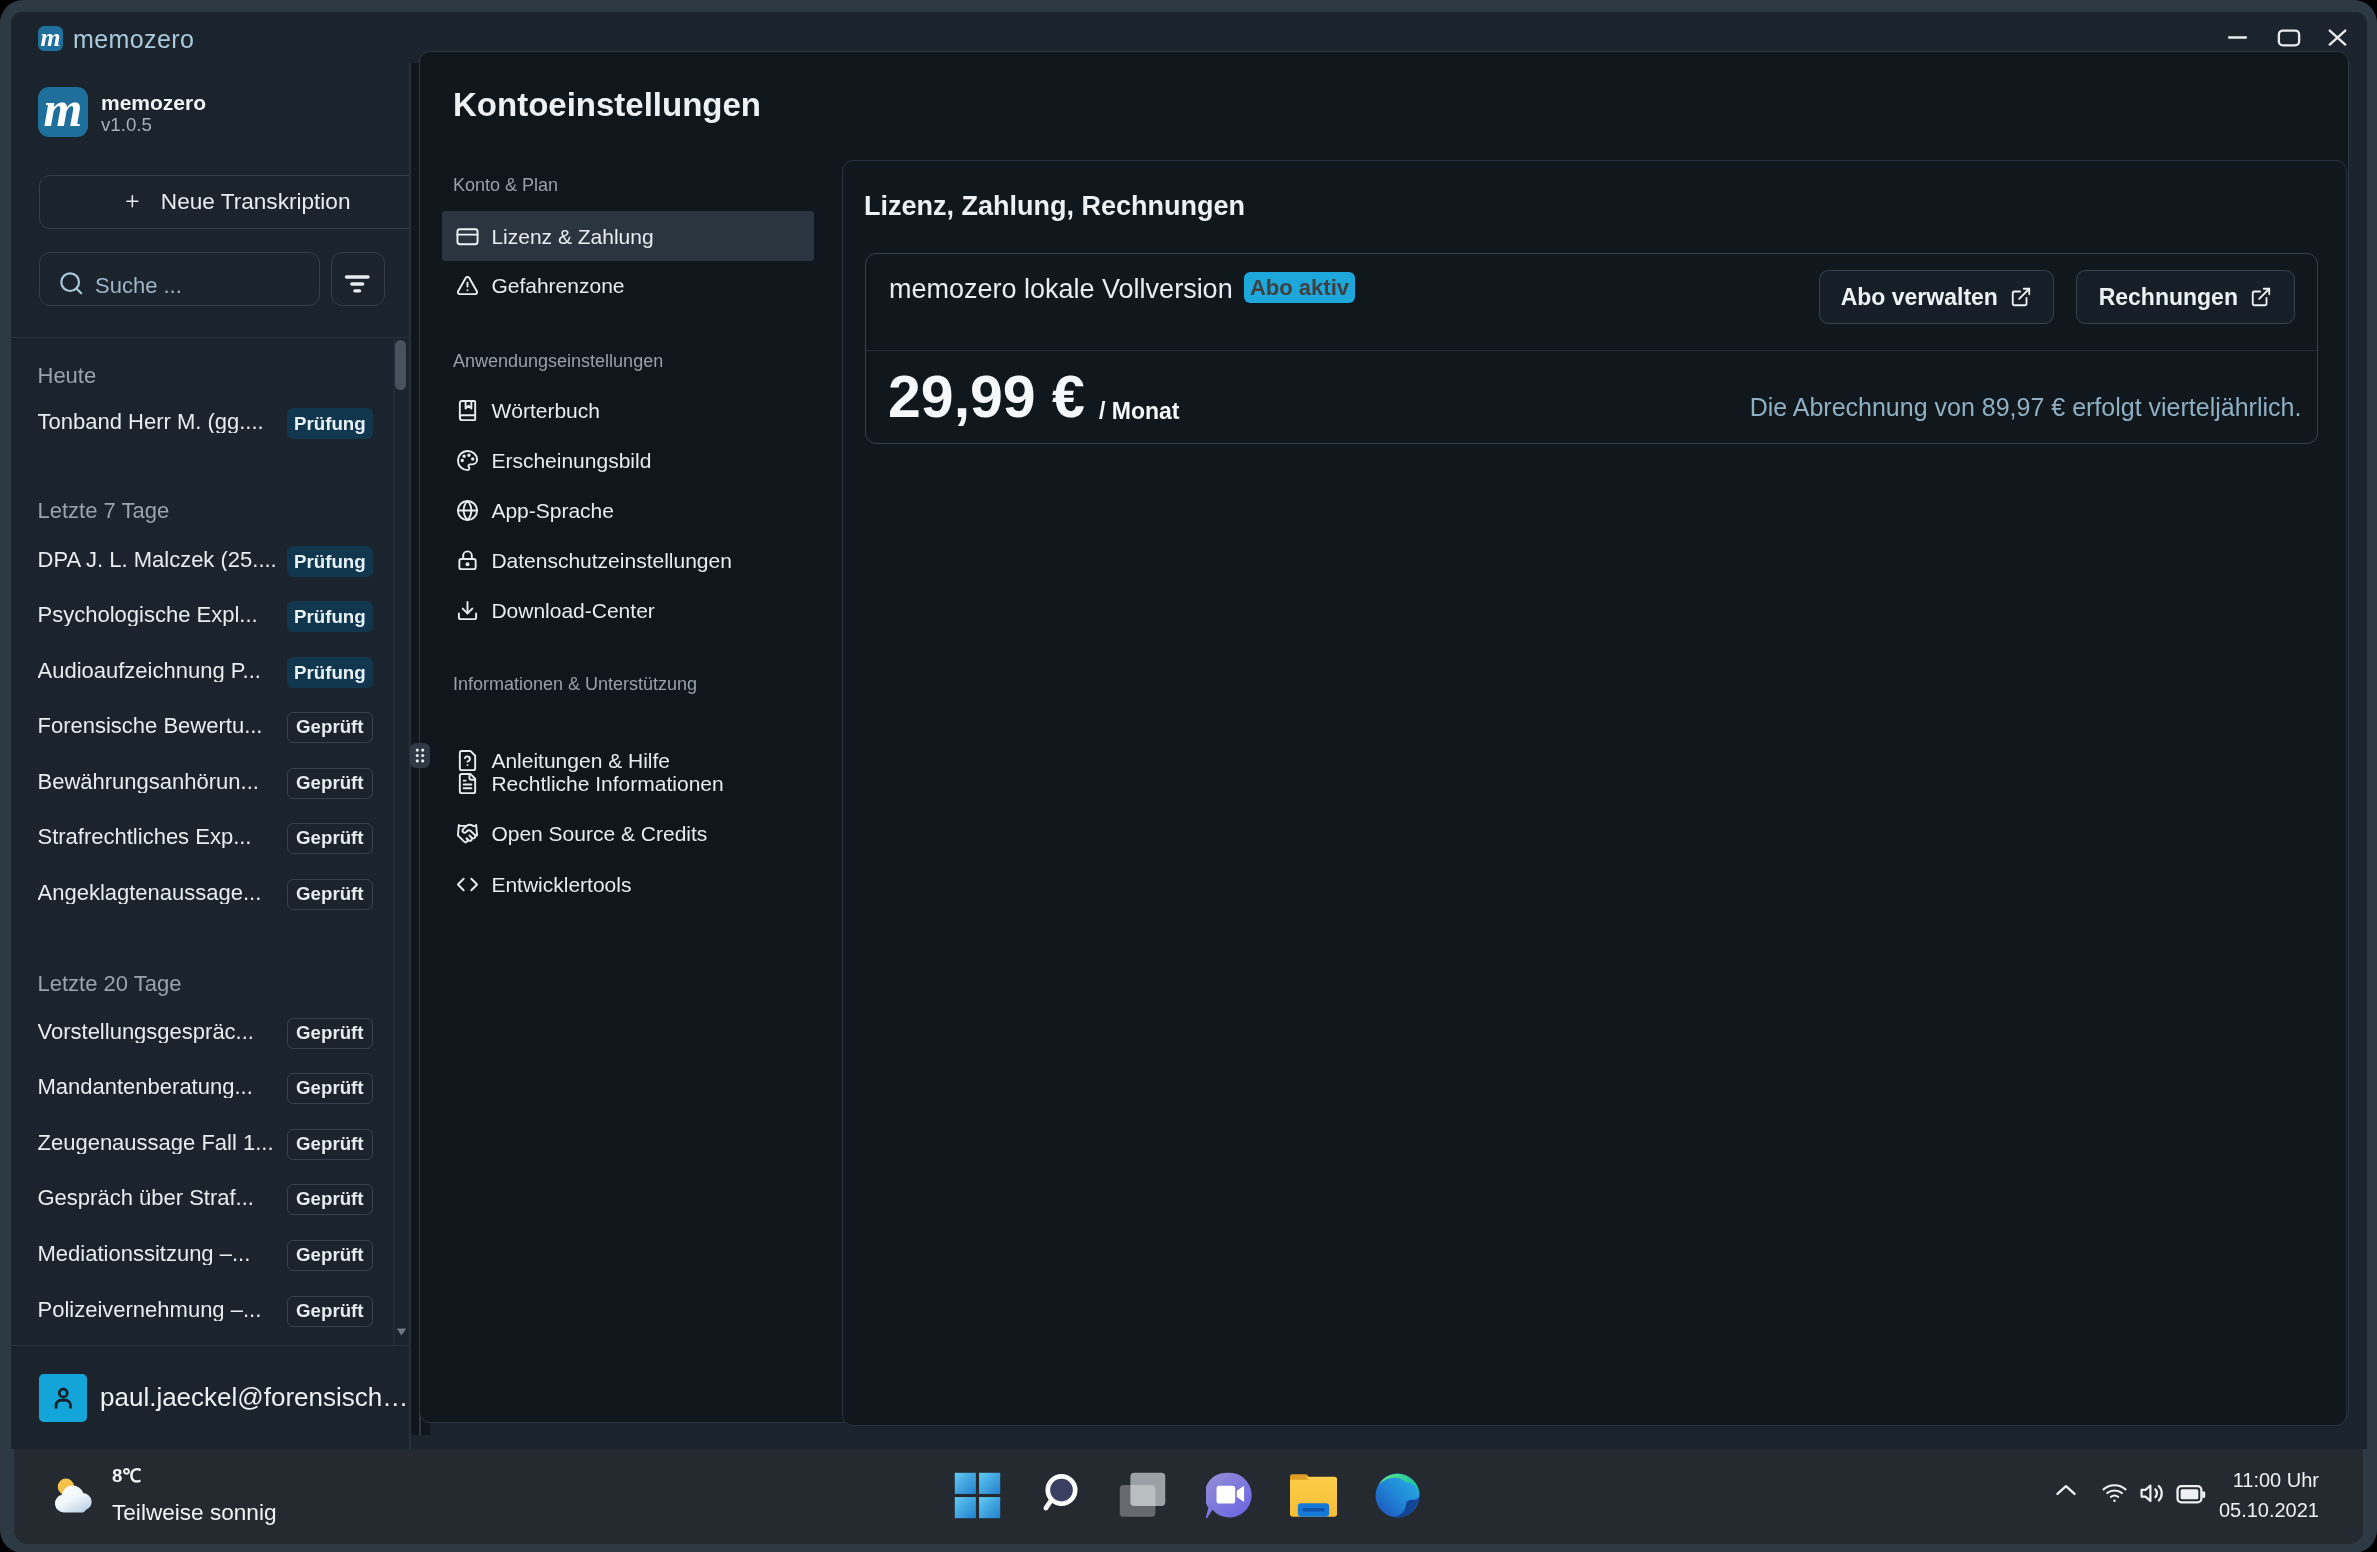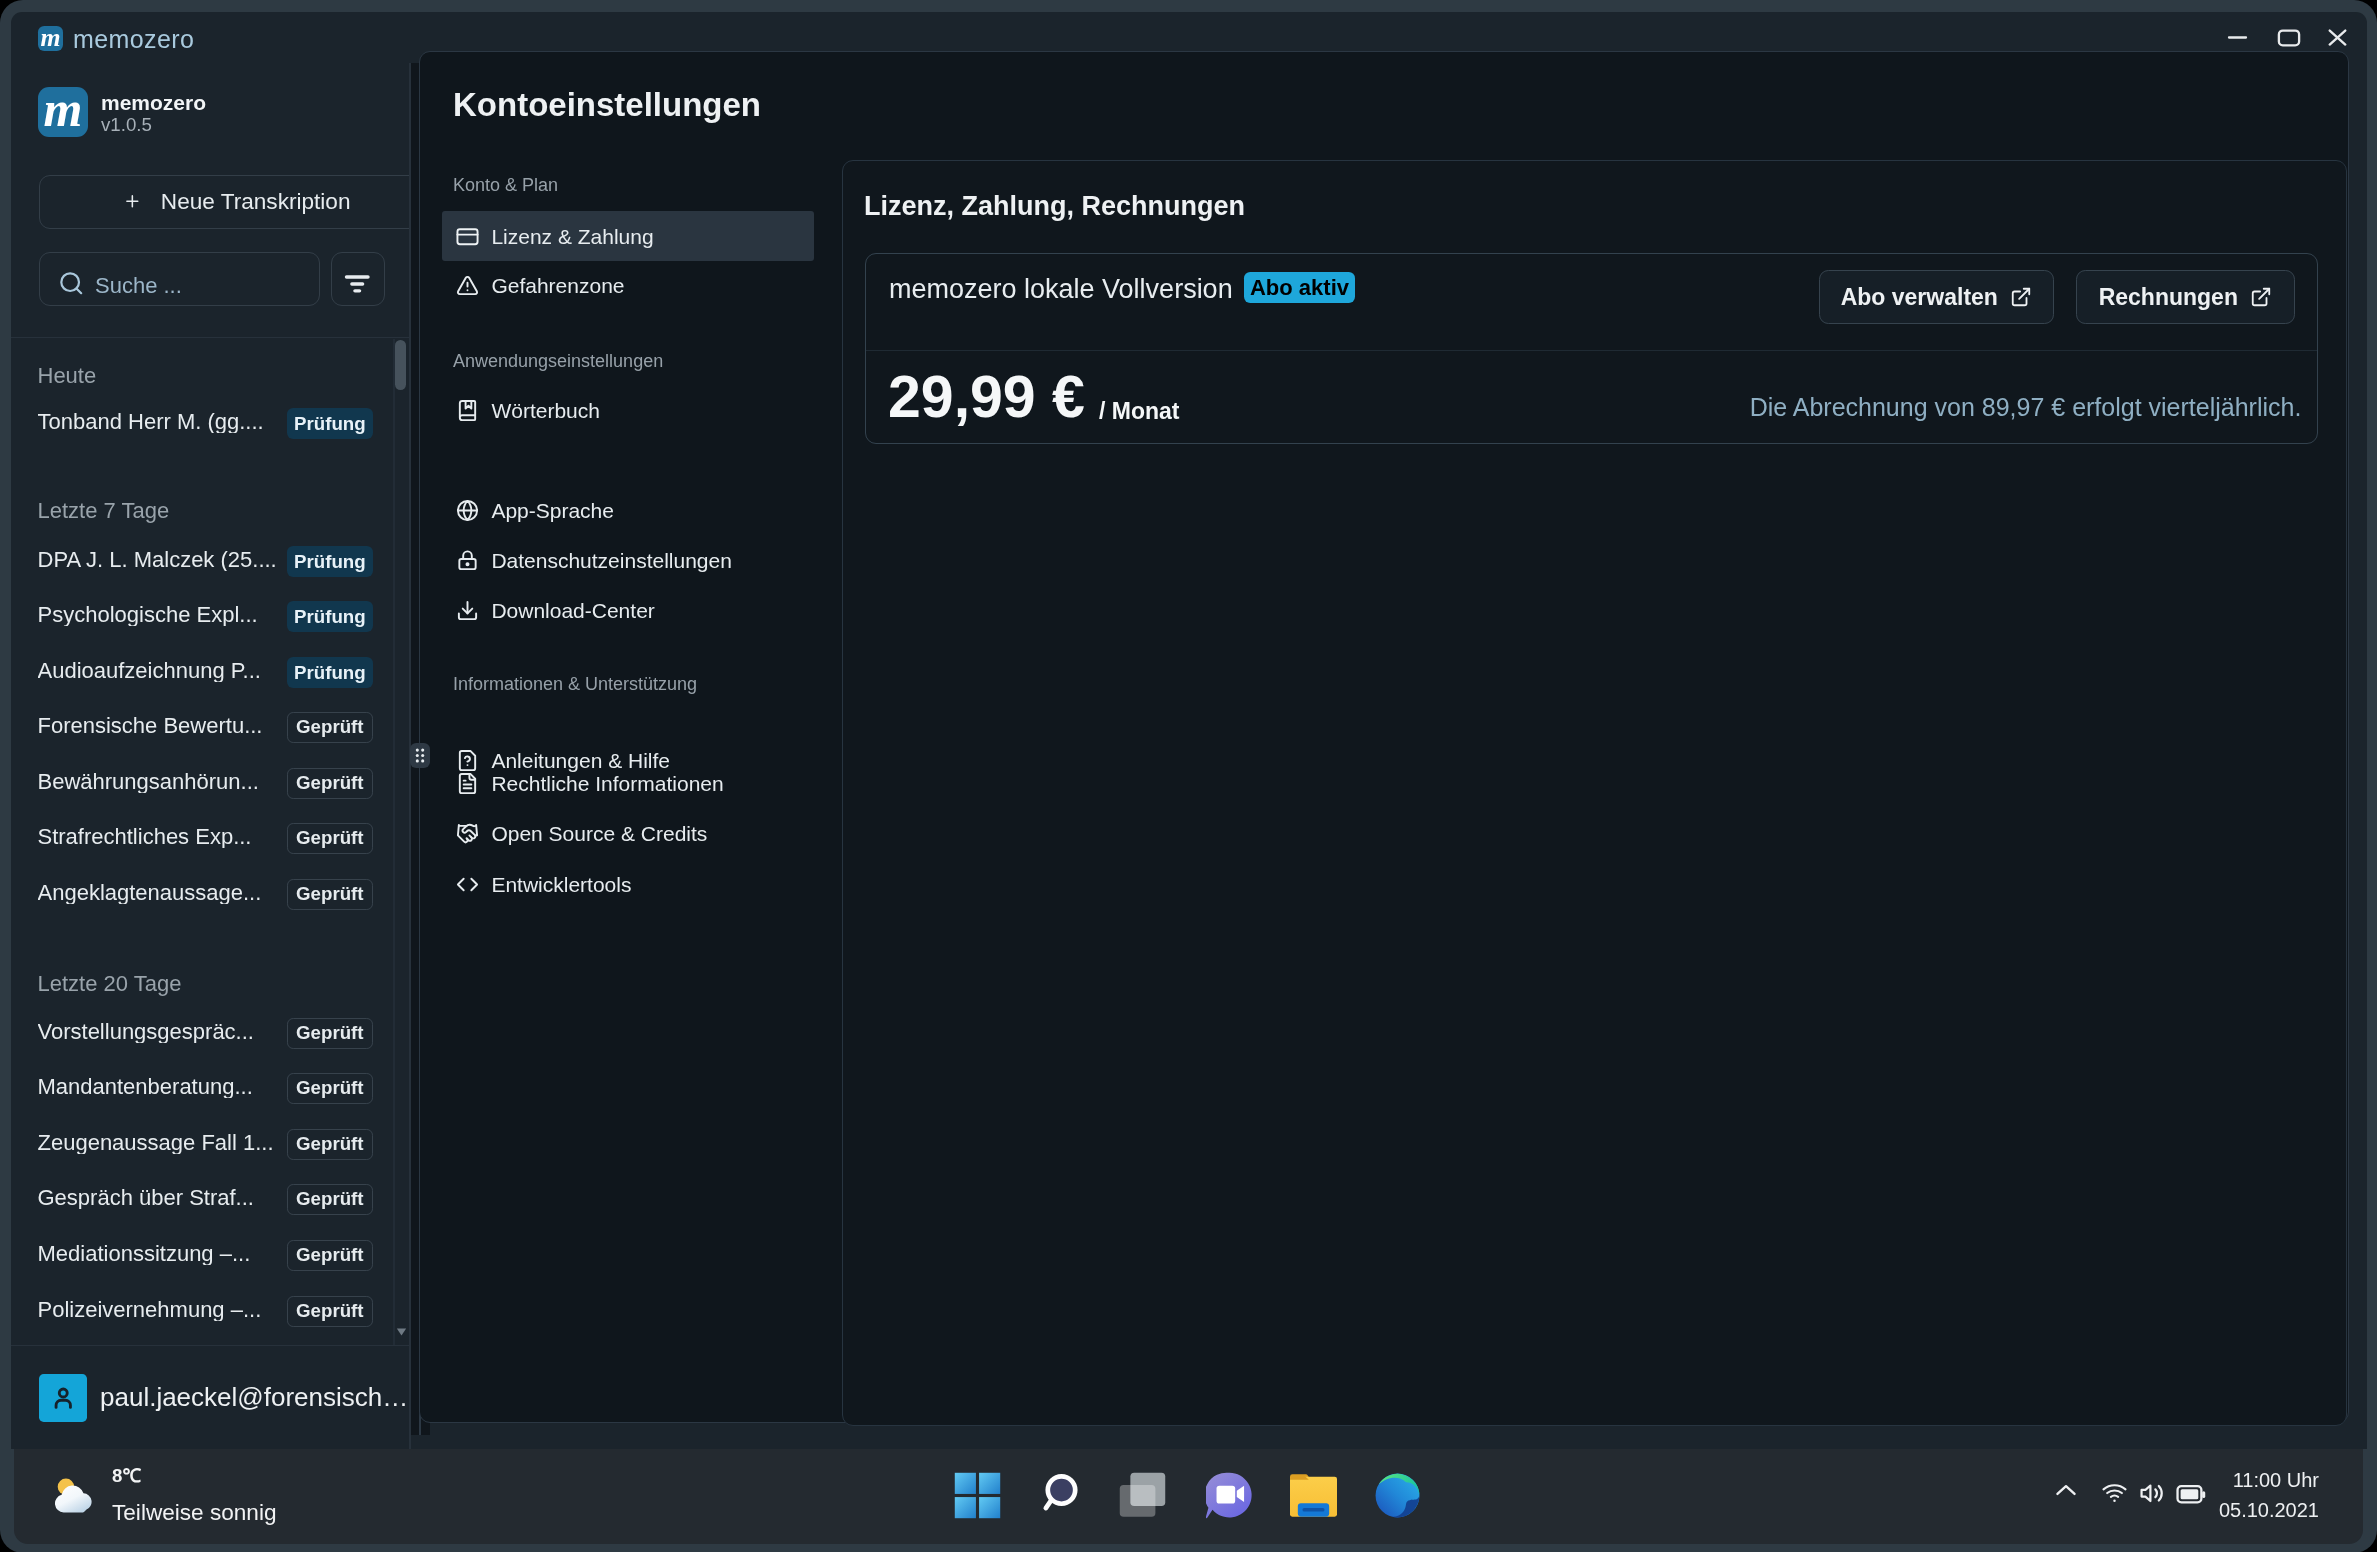--- a/index.html
+++ b/index.html
@@ -79,21 +79,21 @@
     border:1.6px solid #273440; border-radius:11px; background:#10171d; }
   #settingsh1 { position:absolute; left:21px; top:29px; font-size:27px; line-height:33px;
     font-weight:600; color:#eef1f3; }
   #card { position:absolute; left:22px; top:92px; width:1453px; height:191px;
     border:1.6px solid #33424e; border-radius:11px; }
   #cardtoprow { position:absolute; left:0; top:0; width:100%; height:97px;
     border-bottom:1.6px solid #1f2a33; }
   #prodname { position:absolute; left:23px; top:20px; font-size:27px; line-height:31px;
     color:#e8edf0; }
   #abobadge { position:absolute; left:378px; top:18px; width:111px; height:31px;
-    background:#1ea7db; color:#000000; font-size:22px; font-weight:bold;
+    background:#1ea7db; color:#404040; font-size:22px; font-weight:bold;
     border-radius:6.2px; text-align:center; line-height:31px; }
   .cardbtn { position:absolute; top:16.3px; height:54px; border:1.6px solid #36434e;
     border-radius:9.3px; background:#161f27; display:flex; align-items:center;
     justify-content:center; color:#eef1f3; font-size:23px; font-weight:600; }
   #btn-abo { left:953px; width:235px; }
   #btn-rech { left:1210px; width:219px; }
   .cardbtn svg { margin-left:12.4px; }
   #price { position:absolute; left:22px; top:112px; font-size:59px; line-height:62px;
     font-weight:600; color:#f5f7f8; }
   #permonth { position:absolute; left:233px; top:145px; font-size:23px; line-height:25px;
@@ -272,20 +272,30 @@
       <span class="nt">Gefahrenzone</span>
     </div>
 
     <div class="navlabel" style="top:300px">Anwendungseinstellungen</div>
     <div class="navitem" style="top:333px">
       <svg width="23" height="23" viewBox="0 0 24 24" fill="none" stroke="#e7ecef" stroke-width="2" stroke-linecap="round" stroke-linejoin="round">
           <path d="M4 19.5v-15A2.5 2.5 0 0 1 6.5 2H19a1 1 0 0 1 1 1v18a1 1 0 0 1-1 1H6.5a2.5 2.5 0 0 1-2.5-2.5c0-1.1.9-2.5 2.5-2.5H20"></path>
           <path d="M10 2v8l3-3 3 3V2"></path>
         </svg>
       <span class="nt">Wörterbuch</span>
+    </div>
+    <div class="navitem" style="top:383px">
+      <svg width="23" height="23" viewBox="0 0 24 24" fill="none" stroke="#e7ecef" stroke-width="2" stroke-linecap="round" stroke-linejoin="round">
+          <path d="M12 22a10 10 0 1 1 0-20 10 9 0 0 1 10 9 5 5 0 0 1-5 5h-2.25a1.75 1.75 0 0 0-1.4 2.8l.3.4a1.75 1.75 0 0 1-1.4 2.8Z"></path>
+          <circle cx="13.5" cy="6.5" r=".8" fill="#e7ecef"></circle>
+          <circle cx="17.5" cy="10.5" r=".8" fill="#e7ecef"></circle>
+          <circle cx="8.5" cy="7.5" r=".8" fill="#e7ecef"></circle>
+          <circle cx="6.5" cy="12" r=".8" fill="#e7ecef"></circle>
+        </svg>
+      <span class="nt">Erscheinungsbild</span>
     </div>
     <div class="navitem" style="top:433px">
       <svg width="23" height="23" viewBox="0 0 24 24" fill="none" stroke="#e7ecef" stroke-width="2" stroke-linecap="round" stroke-linejoin="round">
           <circle cx="12" cy="12" r="10"></circle>
           <path d="M12 2a14.5 14.5 0 0 0 0 20 14.5 14.5 0 0 0 0-20"></path>
           <path d="M2 12h20"></path>
         </svg>
       <span class="nt">App-Sprache</span>
     </div>
     <div class="navitem" style="top:483px">

